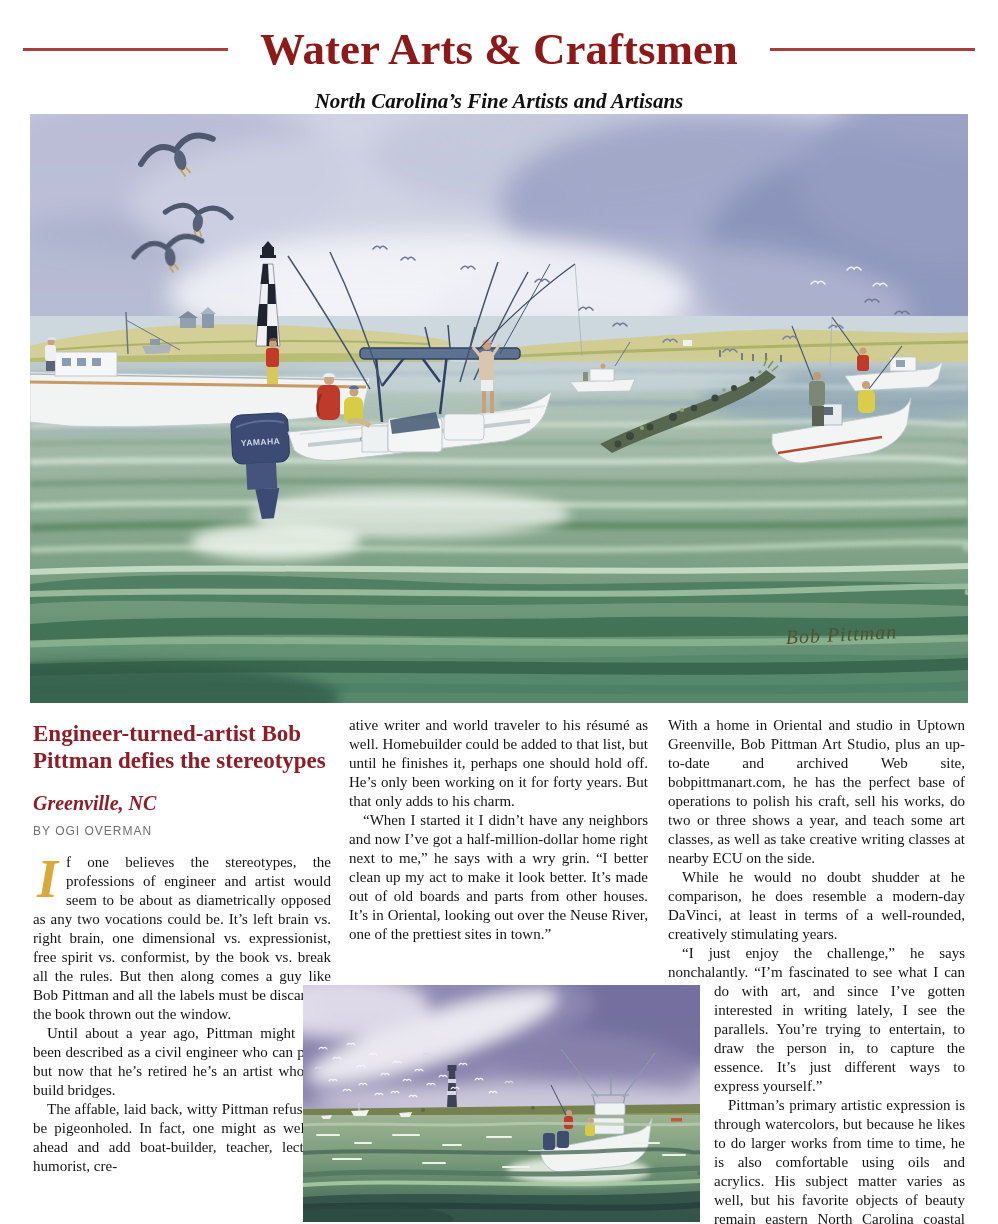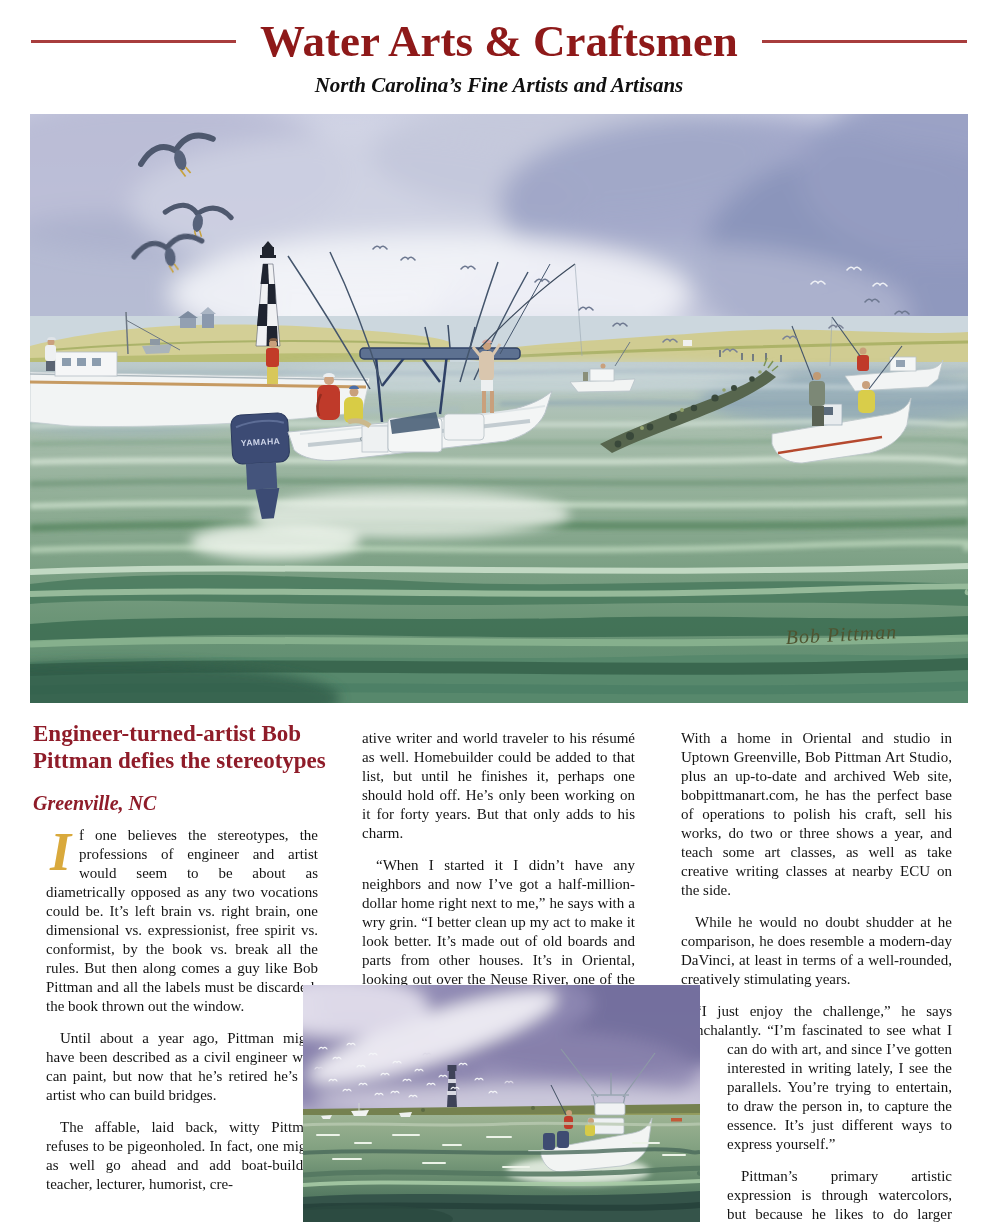--- a/index.html
+++ b/index.html
@@ -3,36 +3,36 @@
 <meta charset="utf-8">
 <style>
   html,body{margin:0;padding:0;background:#ffffff;}
   .page{position:relative;width:998px;height:1224px;margin:0 auto;background:#ffffff;overflow:hidden;
         font-family:"Liberation Serif",serif;color:#141414;}
   
   .masthead{position:absolute;top:10px;left:0;width:100%;}
   .masthead-row{display:flex;align-items:center;justify-content:center;gap:16px;}
   .rule{height:3px;background:#a83d3d;width:205px;}
   .mast-title{font-family:"Liberation Serif",serif;font-weight:bold;font-size:45px;line-height:1.05;
-              color:#8e1919;margin:8px;white-space:nowrap;}
+              color:#8e1919;margin:16px;white-space:nowrap;}
   .mast-sub{text-align:center;font-style:italic;font-weight:bold;font-size:21px;color:#101010;}
   
   .main-art{position:absolute;left:30px;top:114px;width:938px;height:589px;background:#fff;}
   .inset-art{position:absolute;left:303px;top:985px;width:397px;height:237px;background:#fff;}
   .main-art svg,.inset-art svg{display:block;width:100%;height:100%;}
   
   .col{position:absolute;font-size:15px;line-height:19px;text-align:justify;}
   #col-left{left:33px;top:712px;width:298px;}
   #col-mid{left:349px;top:716px;width:299px;}
   #col-right{left:668px;top:716px;width:297px;height:508px;overflow:hidden;}
   .headline{font-weight:bold;font-size:23px;line-height:27px;color:#8f1c29;margin:8px 0 8px 0;text-align:left;}
   .location{font-style:italic;font-weight:bold;font-size:20px;color:#8f1c29;margin:20px 0 0 0;text-align:left;}
   .byline{font-family:"Liberation Sans",sans-serif;font-size:12px;letter-spacing:1px;color:#6f6f6f;
           margin:9px 0 12px 0;text-align:left;}
-  .para{margin:13px;text-indent:14px;}
+  .para{margin:0;text-indent:14px;}
   .para.first{text-indent:0;}
   .dropcap{float:left;font-family:"Liberation Serif",serif;font-style:italic;font-weight:bold;
            font-size:54px;line-height:40px;color:#d9a93c;padding:6px 8px 2px 4px;}
   .wrap-spacer{float:left;width:46px;height:236px;}
 </style>
 </head>
 <body>
 
 <div class="page">
 
@@ -338,20 +338,21 @@
       <use href="#mp-gull" x="850" y="172" stroke="#eef0f5"></use>
     </g>
 
     <text x="756" y="530" font-family="Liberation Serif, serif" font-style="italic" font-size="20" letter-spacing="1" fill="#4f5430" transform="rotate(-3 756 530)">Bob Pittman</text>
   </svg>
   </div>
 
   <div class="col" id="col-left">
     <h2 class="headline">Engineer-turned-artist Bob Pittman defies the stereotypes</h2>
     <div class="location">Greenville, NC</div>
+    <div class="byline">BY OGI OVERMAN</div>
     <p class="para first"><span class="dropcap">I</span><span>f one believes the stereotypes, the professions of engineer and artist would seem to be about as diametrically opposed as any two vocations could be. It’s left brain vs. right brain, one dimensional vs. expressionist, free spirit vs. conformist, by the book vs. break all the rules. But then along comes a guy like Bob Pittman and all the labels must be discarded, the book thrown out the window.</span></p>
     <p class="para">Until about a year ago, Pittman might have been described as a civil engineer who can paint, but now that he’s retired he’s an artist who can build bridges.</p>
     <p class="para">The affable, laid back, witty Pittman refuses to be pigeonholed. In fact, one might as well go ahead and add boat-builder, teacher, lecturer, humorist, cre-</p>
   </div>
 
   <div class="col" id="col-mid">
     <p class="para first">ative writer and world traveler to his résumé as well. Homebuilder could be added to that list, but until he finishes it, perhaps one should hold off. He’s only been working on it for forty years. But that only adds to his charm.</p>
     <p class="para">“When I started it I didn’t have any neighbors and now I’ve got a half-million-dollar home right next to me,” he says with a wry grin. “I better clean up my act to make it look better. It’s made out of old boards and parts from other houses. It’s in Oriental, looking out over the Neuse River, one of the prettiest sites in town.”</p>
   </div>
 

